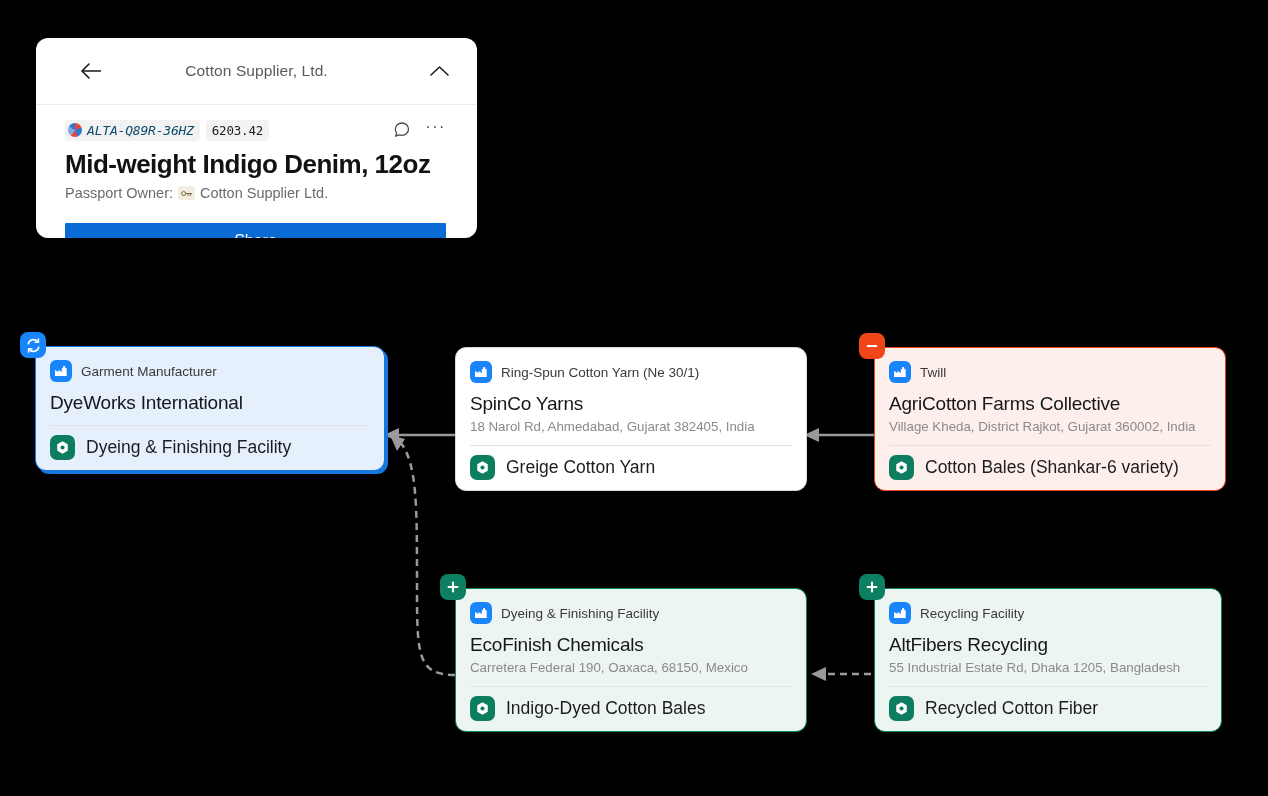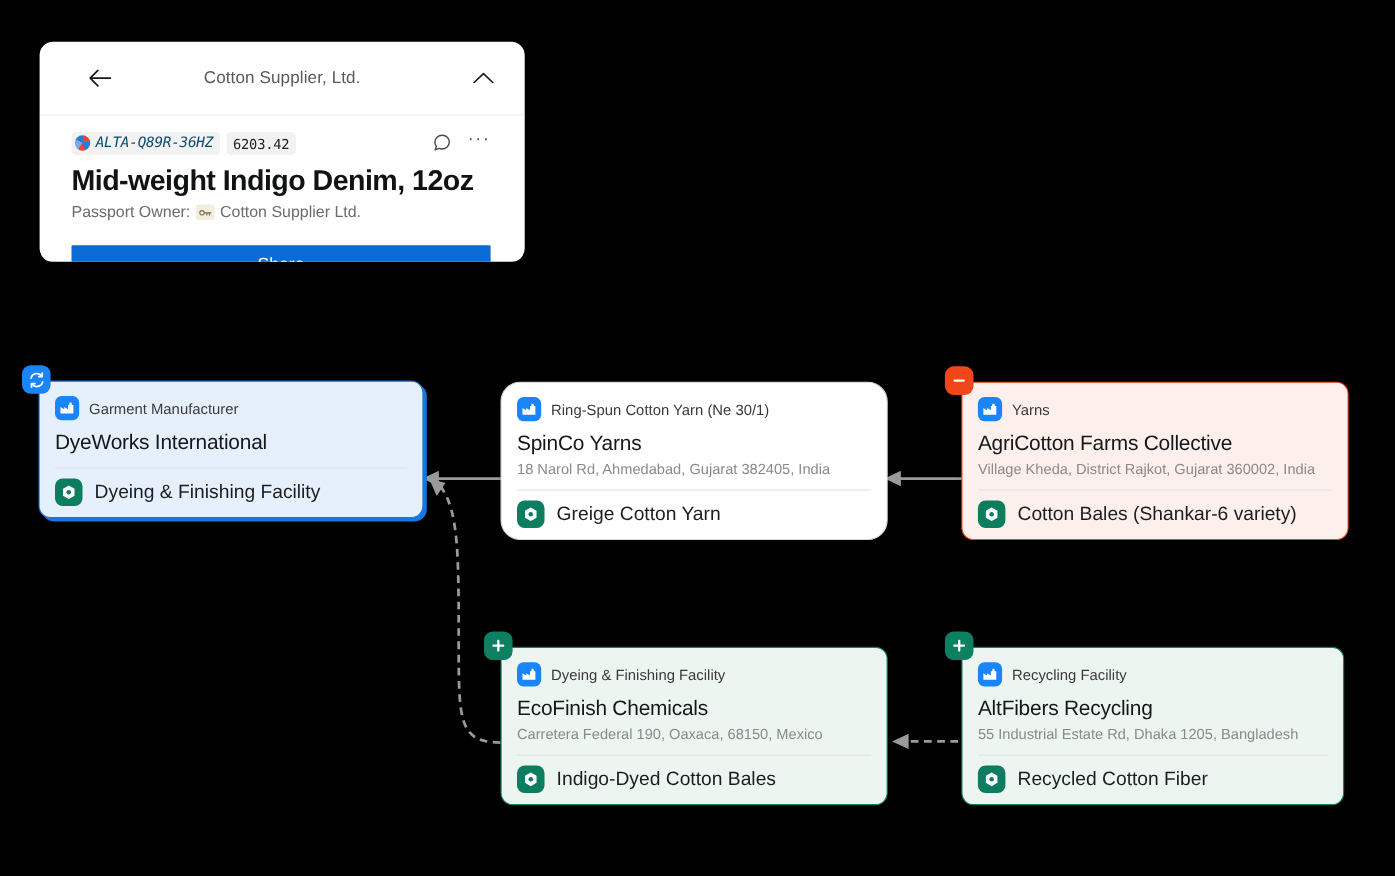--- a/index.html
+++ b/index.html
@@ -133,21 +133,21 @@
     position: absolute;
     border-radius: 11px;
     border: 1.6px solid #d8d8d8;
     background: #ffffff;
     padding: 13px 14px 10px 14px;
     box-shadow: 0 1px 4px rgba(0,0,0,0.10);
   }
   .node.blue   { background: #e6f0fc; border-color: #1577e0; box-shadow: 3px 3px 0 0 #1577e0; }
   .node.red    { background: #fdf0ec; border-color: #f0461a; }
   .node.green  { background: #edf5f1; border-color: #0d8062; }
-  .node.plain  { background: #ffffff; border-color: #d9d9d9; border-radius: 18px; }
+  .node.plain  { background: #ffffff; border-color: #d9d9d9; }
 
   .node-type { display: flex; align-items: center; gap: 9px; height: 22px; }
   .sq-icon {
     width: 22px; height: 22px; border-radius: 6px;
     display: flex; align-items: center; justify-content: center;
     flex: none;
   }
   .sq-blue { background: #1a84fb; }
   .sq-green { background: #0c7d5e; }
   .node-type-label { font-size: 13.5px; color: #3a3a3a; }
@@ -322,21 +322,21 @@
       <svg width="14" height="14" viewBox="0 0 14 14">
         <line x1="2.8" y1="7" x2="11.2" y2="7" stroke="#fff" stroke-width="2.1" stroke-linecap="round"></line>
       </svg>
     </div>
     <div class="node-type">
       <span class="sq-icon sq-blue">
         <svg width="14" height="12" viewBox="0 0 14 12">
           <path d="M1 11V5l3.4 2V5l3.4 2V3.2h1.1L9.3 1h1.6l0.6 2.2h1.2V11z" fill="#fff"></path>
         </svg>
       </span>
-      <span class="node-type-label">Yarns</span>
+      <span class="node-type-label">Twill</span>
     </div>
     <div class="node-name">AgriCotton Farms Collective</div>
     <div class="node-addr">Village Kheda, District Rajkot, Gujarat 360002, India</div>
     <div class="node-sep"></div>
     <div class="node-product">
       <span class="sq-icon sq-icon-lg sq-green">
         <svg width="15" height="15" viewBox="0 0 16 16">
           <path d="M8 1.4 13.6 4.6v6.8L8 14.6 2.4 11.4V4.6z" fill="#fff"></path>
           <circle cx="8" cy="8" r="2.2" fill="#0c7d5e"></circle>
         </svg>

